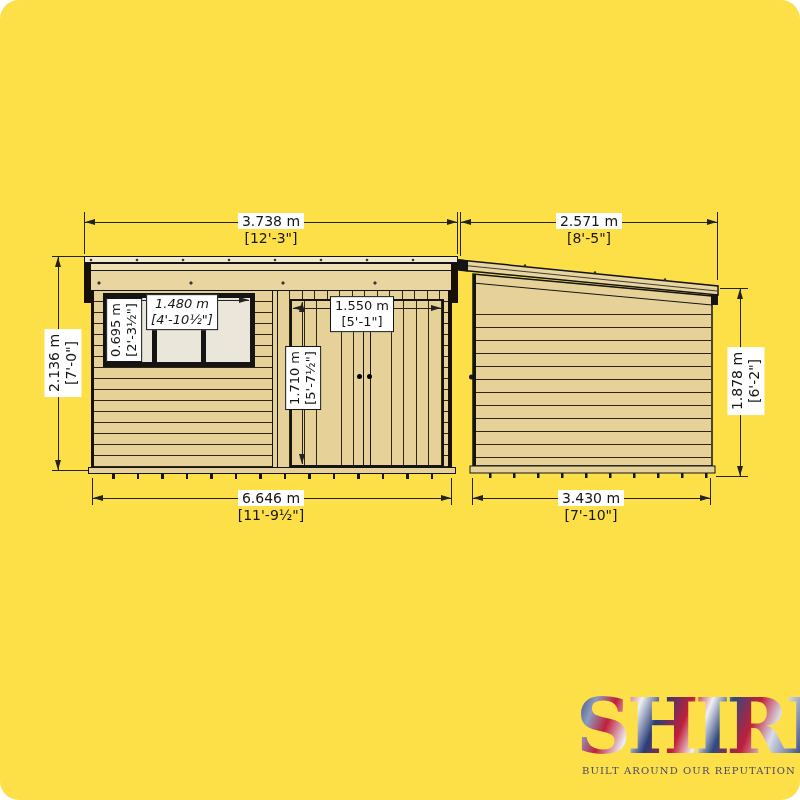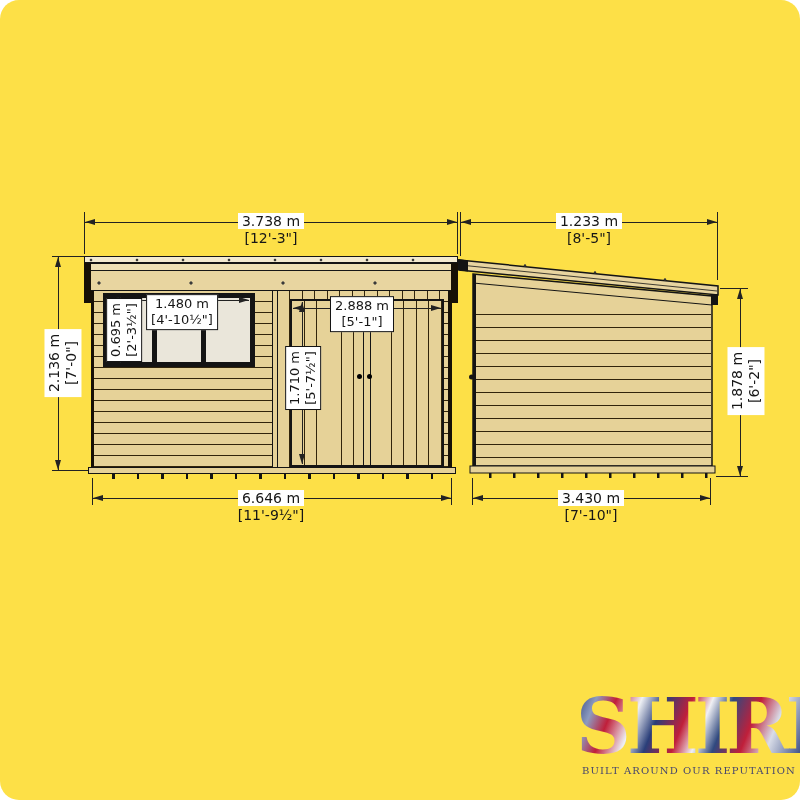--- a/index.html
+++ b/index.html
@@ -123,21 +123,21 @@
     </div>
   </div>
 
   <div>
     <div class="dl-v" style="left:460px;top:212px;height:44px;"></div>
     <div class="dl-v" style="left:717px;top:212px;height:68px;"></div>
     <div class="dl-h" style="left:461px;top:222px;width:256px;"></div>
     <div class="arr arr-l" style="left:461px;top:219px;"></div>
     <div class="arr arr-r" style="left:707px;top:219px;"></div>
     <div class="dim-label" style="left:489px;top:213px;width:200px;">
-      <div><span class="on-line">1.233 m</span></div>
+      <div><span class="on-line">2.571 m</span></div>
       <div>[8'-5"]</div>
     </div>
   </div>
 
   <div>
     <div class="dl-h" style="left:52px;top:256px;width:32px;"></div>
     <div class="dl-h" style="left:52px;top:470px;width:36px;"></div>
     <div class="dl-v" style="left:58px;top:257px;height:213px;"></div>
     <div class="arr arr-u" style="left:55px;top:257px;"></div>
     <div class="arr arr-d" style="left:55px;top:460px;"></div>
@@ -183,39 +183,39 @@
     </div>
   </div>
 
   <div>
     <div class="dl-h" style="left:109px;top:300px;width:140px;"></div>
     <div class="arr arr-l" style="left:109px;top:297px;"></div>
     <div class="arr arr-r" style="left:239px;top:297px;"></div>
     <div class="dl-v" style="left:120px;top:297px;height:66px;"></div>
     <div class="arr arr-u" style="left:117px;top:297px;"></div>
     <div class="arr arr-d" style="left:117px;top:353px;"></div>
-    <div class="dim-box" style="left:182px;top:312px;">
+    <div class="dim-box" style="left:182px;top:312px;font-style:italic;">
       <div>1.480 m</div>
       <div>[4'-10½"]</div>
     </div>
     <div class="dim-box rot" style="left:124px;top:330px;">
       <div>0.695 m</div>
       <div>[2'-3½"]</div>
     </div>
   </div>
 
   <div>
     <div class="dl-h" style="left:293px;top:308px;width:148px;"></div>
     <div class="arr arr-l" style="left:293px;top:305px;"></div>
     <div class="arr arr-r" style="left:431px;top:305px;"></div>
     <div class="dl-v" style="left:302px;top:302px;height:162px;"></div>
     <div class="arr arr-u" style="left:299px;top:302px;"></div>
     <div class="arr arr-d" style="left:299px;top:454px;"></div>
     <div class="dim-box" style="left:362px;top:314px;">
-      <div>2.888 m</div>
+      <div>1.550 m</div>
       <div>[5'-1"]</div>
     </div>
     <div class="dim-box rot" style="left:303px;top:378px;">
       <div>1.710 m</div>
       <div>[5'-7½"]</div>
     </div>
   </div>
 
 
   <div class="logo">

